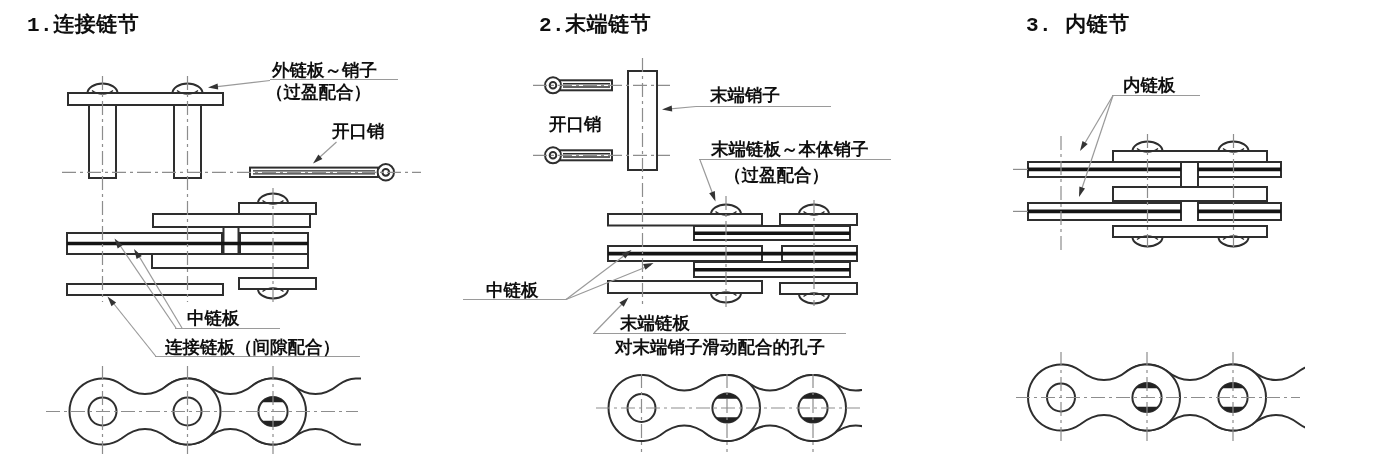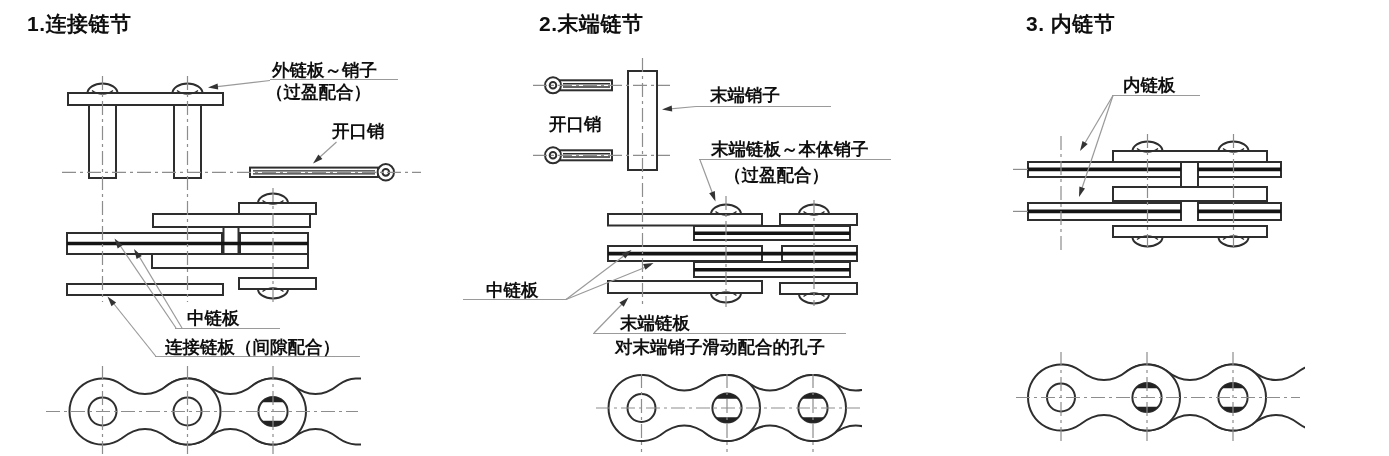--- a/index.html
+++ b/index.html
@@ -1,17 +1,17 @@
 <!DOCTYPE html>
 <html><head>
 <meta charset="utf-8">
 <style>
   html,body{margin:0;padding:0;background:#fff;}
   #stage{position:relative;width:1389px;height:456px;background:#ffffff;overflow:hidden;
-         font-family:Liberation Sans, sans-serif;}
+         font-family:Liberation Mono, monospace;}
   svg{display:block;}
   .ln{stroke:#2e2e2e;stroke-width:2;fill:none;}
   .pl{stroke:#2e2e2e;stroke-width:2;fill:#ffffff;}
   .thick{stroke:#141414;stroke-width:3.6;fill:none;}
   .thin{stroke:#2e2e2e;stroke-width:1.4;fill:none;}
   .cl{stroke:#8d8d8d;stroke-width:1.2;fill:none;stroke-dasharray:14 4 3 4;}
   .stub{stroke:#8d8d8d;stroke-width:1.2;fill:none;}
   .ldr{stroke:#9a9a9a;stroke-width:1.2;fill:none;}
   .ah{fill:#333333;stroke:none;}
   .cap{fill:#222222;stroke:none;}

